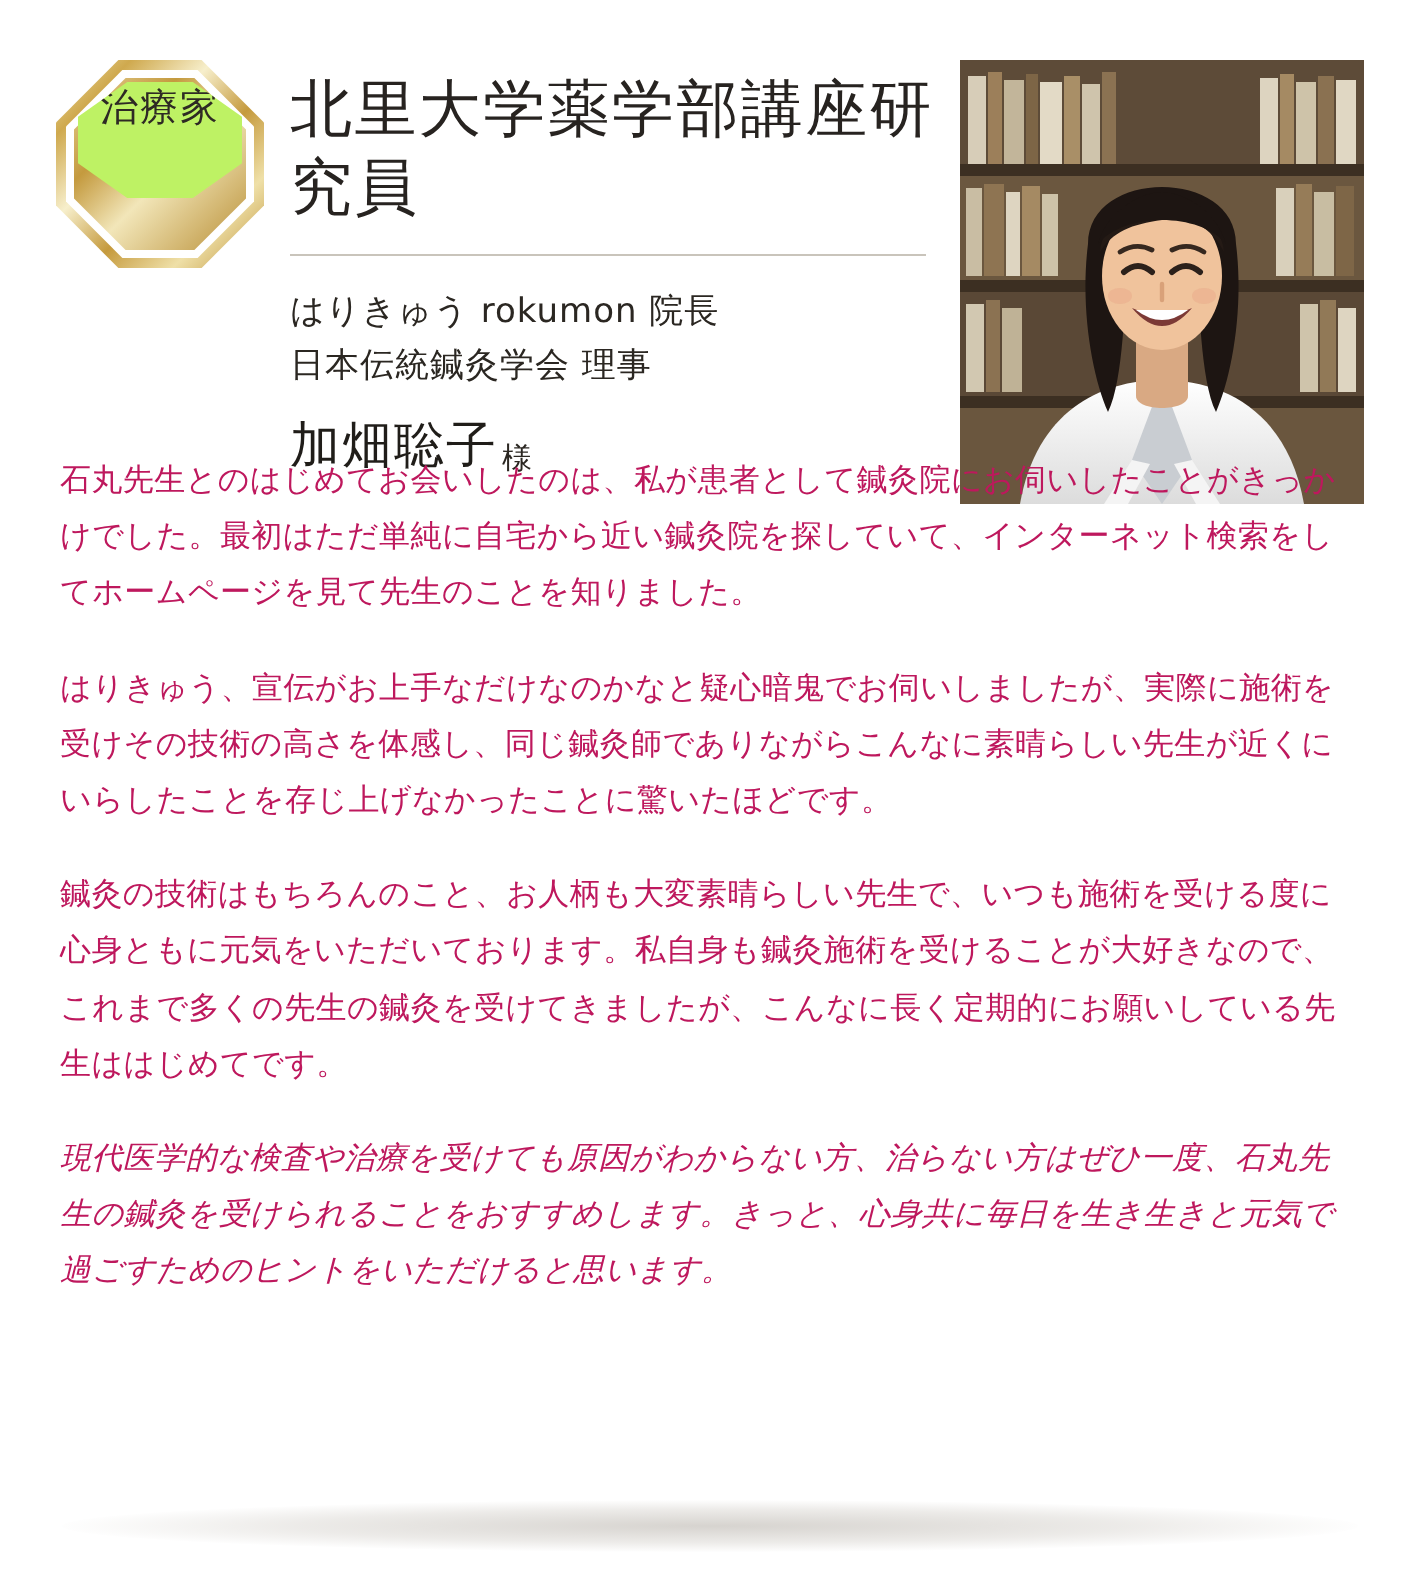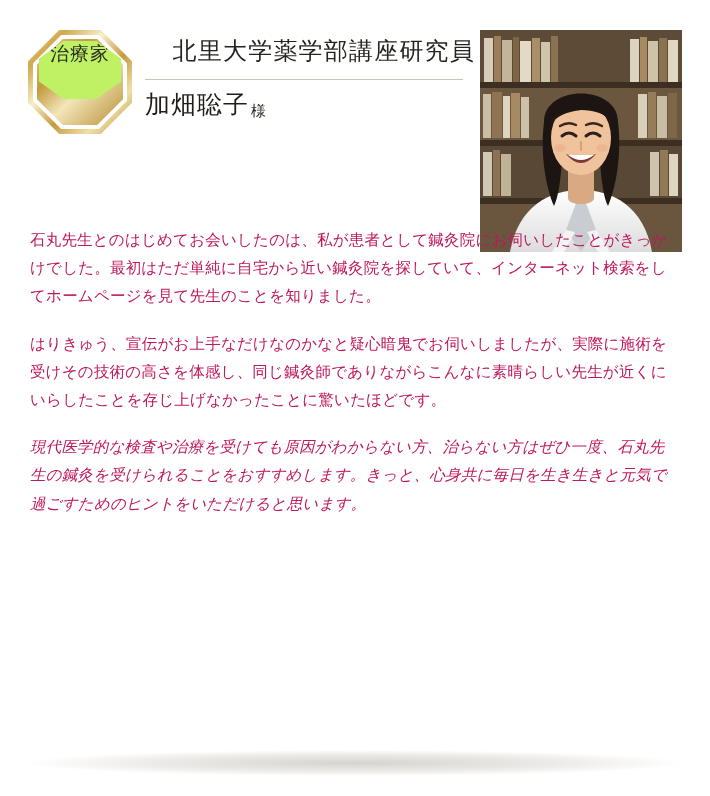--- a/index.html
+++ b/index.html
@@ -82,27 +82,26 @@
   }
 
   
   .title-block {
     position: absolute;
     left: 145px;
     top: 36px;
     width: 330px;
   }
   .org-title {
-    font-size: 24px;
+    font-size: 31px;
     color: #272320;
     letter-spacing: 1.2px;
     line-height: 1.25;
     font-family: "DejaVu Sans", "Liberation Sans", sans-serif;
     font-weight: 400;
-    text-align: right;
   }
   .rule {
     margin-top: 13px;
     width: 318px;
     height: 1px;
     background: #c9c4bb;
   }
   .sub-lines {
     margin-top: 15px;
     font-size: 17px;
@@ -198,20 +197,24 @@
       <div class="badge-inner"></div>
       <div class="badge-line"></div>
       <div class="badge-face">
         <span class="badge-text">治療家</span>
       </div>
     </div>
 
     <div class="title-block">
       <div class="org-title">北里大学薬学部講座研究員</div>
       <div class="rule"></div>
+      <div class="sub-lines">
+        <div>はりきゅう rokumon 院長</div>
+        <div>日本伝統鍼灸学会 理事</div>
+      </div>
       <div class="name-row">
         <span class="person-name">加畑聡子</span>
         <span class="person-suffix">様</span>
       </div>
     </div>
 
     <div class="photo">
       <svg width="202" height="222" viewBox="0 0 202 222" xmlns="http://www.w3.org/2000/svg">
         <defs>
           <linearGradient id="bgGrad" x1="0" y1="0" x2="1" y2="1">
@@ -301,20 +304,21 @@
 
         <path d="M86 200 L72 222 L84 222 L95 202 Z" fill="#f4f4f4"></path>
         <path d="M116 200 L130 222 L118 222 L107 202 Z" fill="#f4f4f4"></path>
       </svg>
     </div>
   </div>
 
   <div class="body-text">
     <p>石丸先生とのはじめてお会いしたのは、私が患者として鍼灸院にお伺いしたことがきっかけでした。最初はただ単純に自宅から近い鍼灸院を探していて、インターネット検索をしてホームページを見て先生のことを知りました。</p>
     <p>はりきゅう、宣伝がお上手なだけなのかなと疑心暗鬼でお伺いしましたが、実際に施術を受けその技術の高さを体感し、同じ鍼灸師でありながらこんなに素晴らしい先生が近くにいらしたことを存じ上げなかったことに驚いたほどです。</p>
+    <p>鍼灸の技術はもちろんのこと、お人柄も大変素晴らしい先生で、いつも施術を受ける度に心身ともに元気をいただいております。私自身も鍼灸施術を受けることが大好きなので、これまで多くの先生の鍼灸を受けてきましたが、こんなに長く定期的にお願いしている先生ははじめてです。</p>
     <p>現代医学的な検査や治療を受けても原因がわからない方、治らない方はぜひ一度、石丸先生の鍼灸を受けられることをおすすめします。きっと、心身共に毎日を生き生きと元気で過ごすためのヒントをいただけると思います。</p>
   </div>
 
   <div class="bottom-strip">
     <div class="bottom-shadow"></div>
     <div class="bottom-bar"></div>
   </div>
 </div>
 
 </body></html>

